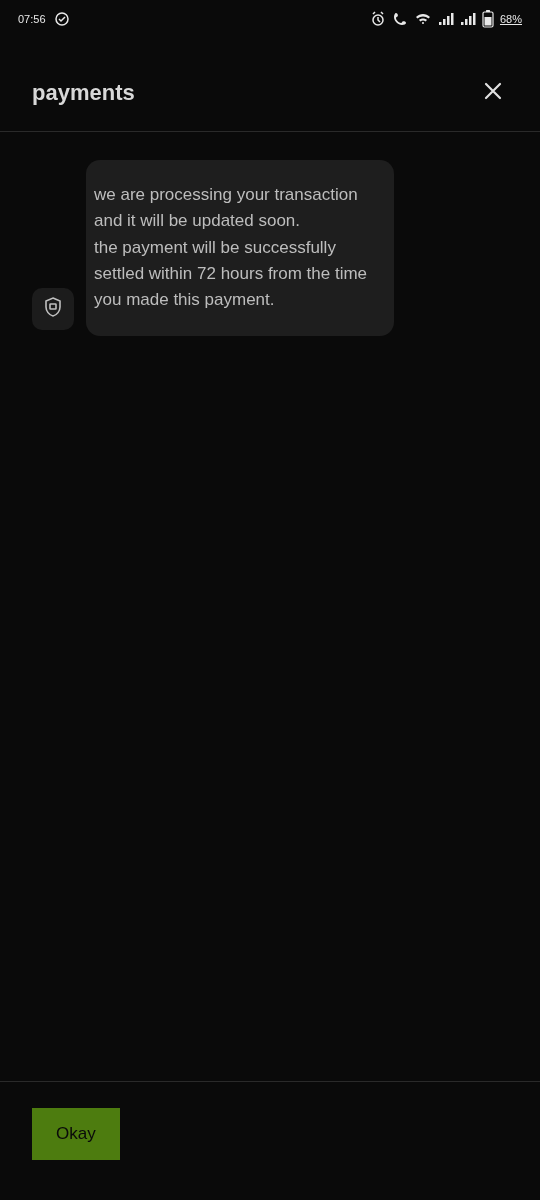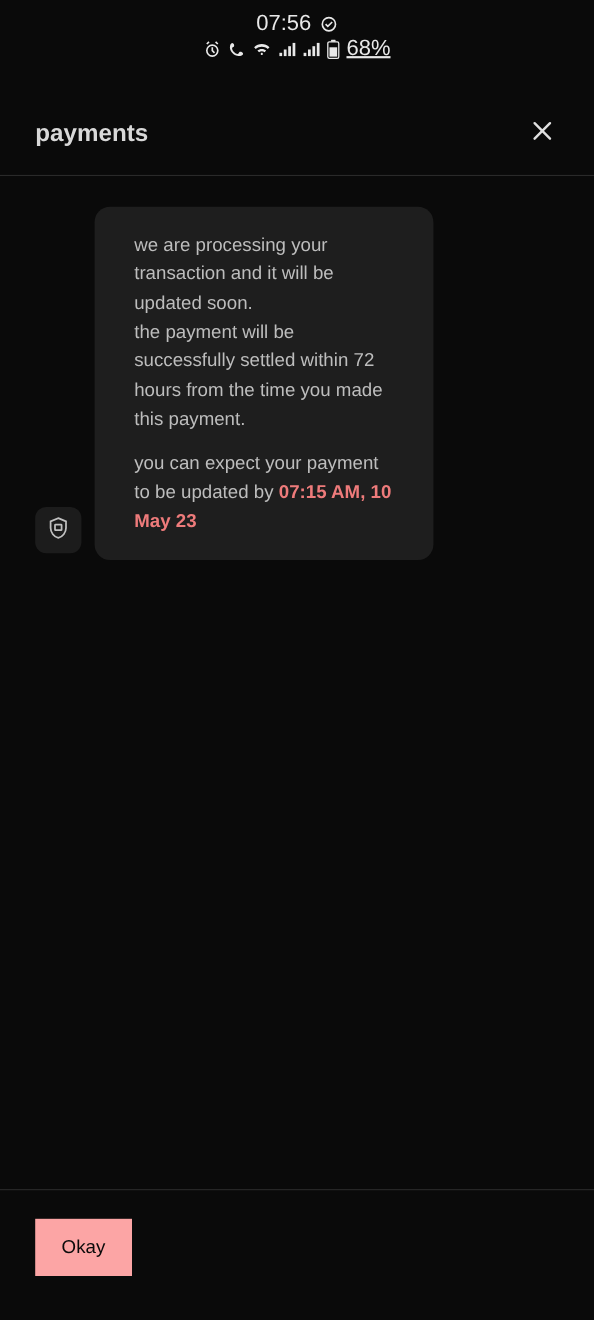--- a/index.html
+++ b/index.html
@@ -15,24 +15,23 @@
       font-family: -apple-system, BlinkMacSystemFont, 'Segoe UI', sans-serif;
       display: flex;
       flex-direction: column;
       overflow: hidden;
     }
     .status-bar {
       display: flex;
       justify-content: space-between;
       align-items: center;
       padding: 10px 18px;
-      font-size: 20px;
+      font-size: 11px;
       font-weight: 500;
       color: #e8e8e8;
-      flex-direction: column;
     }
     .status-left {
       display: flex;
       align-items: center;
       gap: 8px;
     }
     .status-right {
       display: flex;
       align-items: center;
       gap: 6px;
@@ -78,21 +77,21 @@
       background: #1c1c1c;
       display: flex;
       align-items: center;
       justify-content: center;
       flex-shrink: 0;
       margin-bottom: 6px;
     }
     .message-bubble {
       background: #1e1e1e;
       border-radius: 14px;
-      padding: 22px 36px;
+      padding: 22px 8px;
       max-width: 308px;
       font-size: 17px;
       line-height: 1.55;
       color: #bdbdbd;
       margin-left: 54px;
       margin-bottom: -48px;
     }
     .message-row-outer {
       position: relative;
     }
@@ -104,21 +103,21 @@
     }
     .highlight {
       color: #ee7b7b;
       font-weight: 600;
     }
     .footer {
       border-top: 1px solid #2a2a2a;
       padding: 26px 32px 40px;
     }
     .okay-btn {
-      background: #fca5a5;
+      background: #4d7c0f;
       color: #0a0a0a;
       border: none;
       padding: 16px 24px;
       font-size: 17px;
       font-weight: 500;
       border-radius: 0;
       cursor: pointer;
     }
   </style>
 </head>
@@ -189,23 +188,20 @@
     </span>
   </button>
 </div>
 
 <div class="content">
   <div class="message-row-outer">
     <div class="message-bubble">
       <div class="msg-para">
         <span>we are processing your transaction and it will be updated soon.</span><br>
         <span>the payment will be successfully settled within 72 hours from the time you made this payment.</span>
-      </div>
-      <div class="msg-para">
-        <span>you can expect your payment to be updated by </span><span class="highlight">07:15 AM, 10 May 23</span>
       </div>
     </div>
     <div class="message-row">
       <div class="avatar">
         <span>
           <svg width="24" height="24" viewBox="0 0 24 24" fill="none" stroke="#c0c0c0" stroke-width="1.6">
               <path d="M12 3 L19 6 L19 12 C19 16 16 20 12 21 C8 20 5 16 5 12 L5 6 Z"></path>
               <rect x="9" y="9" width="6" height="5" rx="0.5" fill="none"></rect>
             </svg>
         </span>

